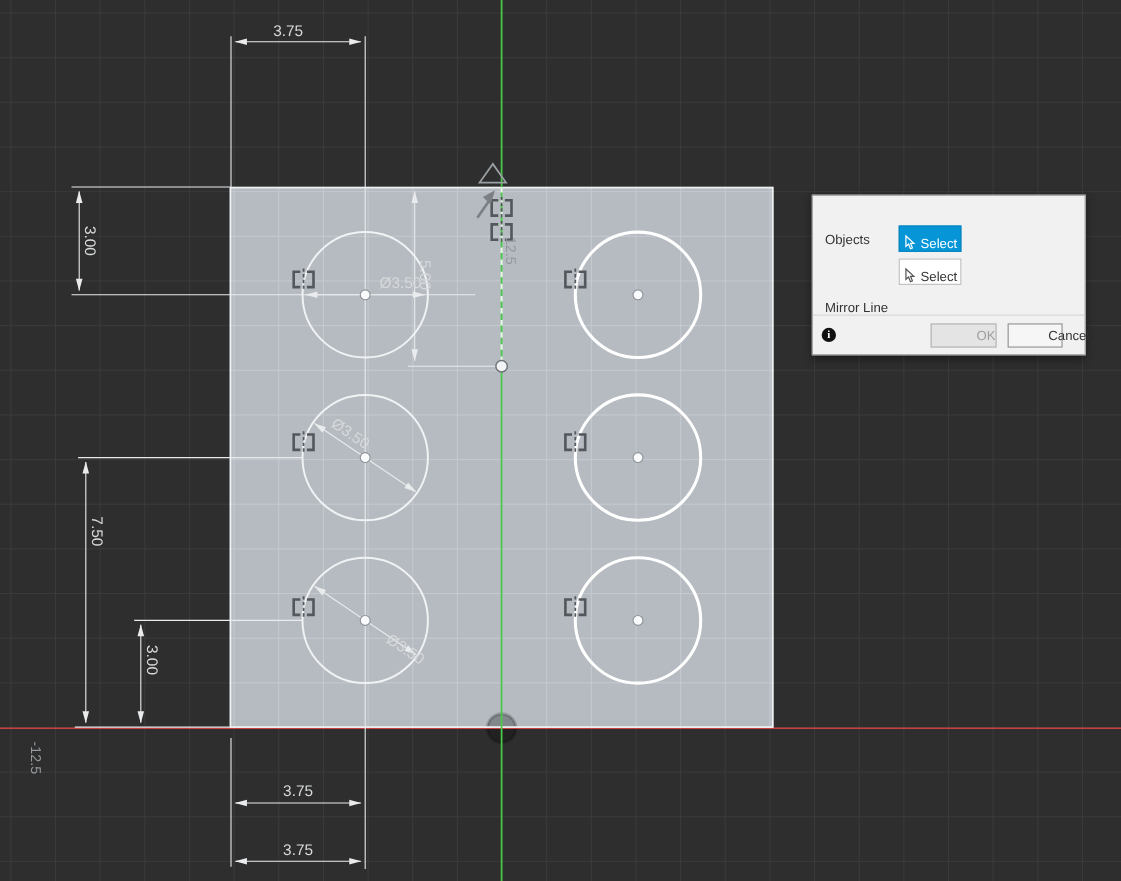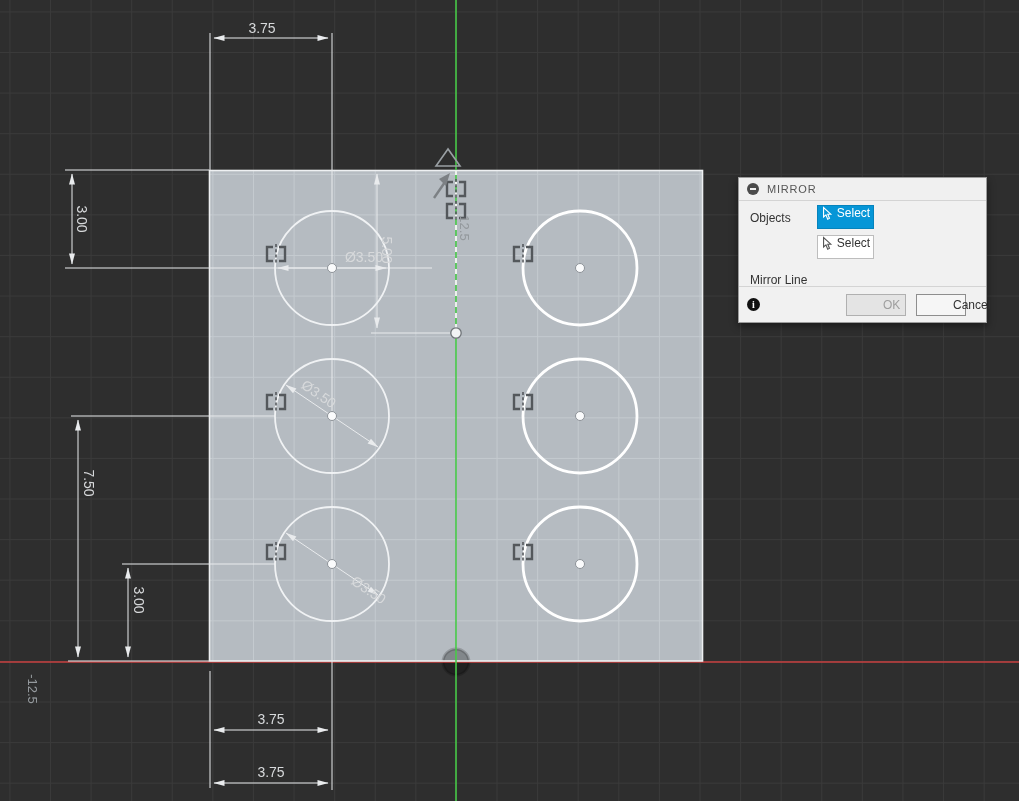--- a/index.html
+++ b/index.html
@@ -26,30 +26,30 @@
   
   .dialog{position:absolute;left:738px;top:177px;width:249px;height:146px;
           background:#f1f1f1;border:1px solid #9c9c9c;
           box-shadow:0 3px 8px rgba(0,0,0,.45);font-size:12px;color:#333;}
   .dlg-header{position:relative;height:23px;border-bottom:1px solid #d4d4d4;
           display:flex;align-items:center;padding:0 8px;background:#f0f0f0;}
   .collapse-ic{width:12px;height:12px;border-radius:50%;background:#4b4b4b;position:relative;flex:0 0 auto;}
   .collapse-ic::after{content:"";position:absolute;left:3px;top:5px;width:6px;height:2px;background:#f1f1f1;}
   .dlg-title{margin-left:8px;font-size:11px;color:#555;letter-spacing:.8px;}
   .dlg-label{position:absolute;left:11px;color:#333;font-size:12px;text-align:center;}
-  .sel-btn{position:absolute;left:78px;width:57px;height:24px;display:flex;align-items:flex-start;
+  .sel-btn{position:absolute;left:78px;width:57px;height:24px;display:flex;align-items:flex-end;
            justify-content:center;gap:4px;font-size:12px;cursor:pointer;}
   .sel-btn svg{flex:0 0 auto;}
   .sel-btn.active{background:#0696d7;border:1px solid #0683bc;color:#fff;}
   .sel-btn.idle{background:#ffffff;border:1px solid #bdbdbd;color:#333;}
   .dlg-sep{position:absolute;left:0;right:0;top:108px;height:1px;background:#d4d4d4;}
   .info-ic{position:absolute;left:8px;top:120px;width:13px;height:13px;border-radius:50%;
            background:#111;color:#fff;font-family:"Liberation Serif",serif;font-weight:bold;
            font-size:10px;line-height:13px;text-align:center;}
-  .btn{position:absolute;top:116px;height:22px;font-size:12px;text-align:left;line-height:20px;cursor:pointer;padding-left:36px;}
+  .btn{position:absolute;top:116px;height:22px;font-size:12px;text-align:right;line-height:20px;cursor:pointer;padding-left:36px;}
   .btn-ok{left:107px;width:60px;background:#e4e4e4;border:1px solid #b0b0b0;color:#9e9e9e;}
   .btn-cancel{left:177px;width:50px;background:#f6f6f6;border:1px solid #8e8e8e;color:#333;}
 </style>
 </head>
 <body>
 
 <div class="stage">
 
   <div class="surface"></div>
 
@@ -149,24 +149,20 @@
     <text x="364" y="262" text-anchor="middle">Ø3.50</text>
     <text x="382" y="250" text-anchor="middle" transform="rotate(90 382 250)">5.00</text>
     <text x="316" y="398" text-anchor="middle" transform="rotate(34 316 398)">Ø3.50</text>
     <text x="366" y="594" text-anchor="middle" transform="rotate(34 366 594)">Ø3.50</text>
 
     <text x="460" y="228" class="gridlabel" text-anchor="middle" transform="rotate(90 460 228)">12.5</text>
     <text x="28" y="689" class="gridlabel" text-anchor="middle" transform="rotate(90 28 689)">-12.5</text>
   </svg>
 
   <div class="dialog">
-    <div class="dlg-header">
-      <span class="collapse-ic"></span>
-      <span class="dlg-title">MIRROR</span>
-    </div>
 
     <span class="dlg-label" style="top:33px;">Objects</span>
     <div class="sel-btn active" style="top:27px;">
       <svg width="12" height="15" viewBox="0 0 14 16">
         <path d="M3,1 L3,12 L5.8,9.6 L7.8,14.6 L9.9,13.6 L7.9,8.8 L11.4,8.8 Z" fill="none" stroke="#ffffff" stroke-width="1.3"></path>
       </svg>
       <span>Select</span>
     </div>
 
     <span class="dlg-label" style="top:63px;margin-top:32px;">Mirror Line</span>

